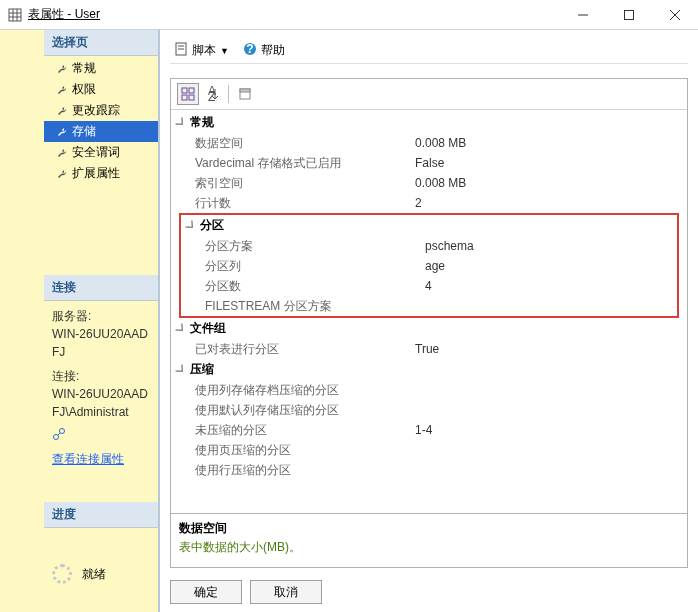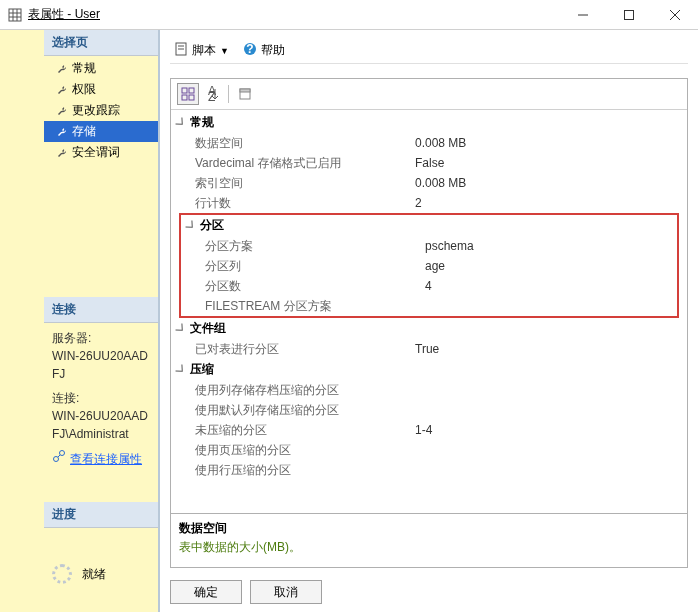--- a/index.html
+++ b/index.html
@@ -16,21 +16,21 @@
 .leftcol { width: 160px; border-right: 2px solid #b8c8d8; display: flex; flex-direction: column; background: #fef9c3; padding-left: 44px; }
 .section-head { background: #dce6f1; color: #2a5a8a; padding: 4px 8px; font-weight: bold; border-bottom: 1px solid #c0c8d0; }
 .section-body { padding: 2px 0; }
 .nav-item { display: flex; align-items: center; padding: 2px 8px 2px 12px; gap: 4px; cursor: pointer; }
 .nav-item.selected { background: #2a6bcf; color: #fff; }
 .nav-item .wrench { display: inline-flex; }
 .conn { padding: 6px 8px; font-size: 12px; line-height: 1.5; }
 .conn .label { color: #333; }
 .conn .val { color: #333; margin-bottom: 6px; word-break: break-all; }
 .conn a { color: #1a5fff; text-decoration: underline; }
-.conn .link-row { display: flex; align-items: flex-end; gap: 4px; }
+.conn .link-row { display: flex; align-items: flex-start; gap: 4px; flex-direction: column; }
 .progress { padding: 6px 8px; display: flex; align-items: center; gap: 10px; margin-top: 30px; }
 .spinner { width: 20px; height: 20px; border: 3px dotted #c0c8d0; border-radius: 50%; }
 
 .rightcol { flex: 1; display: flex; flex-direction: column; padding: 8px 10px 8px 10px; gap: 6px; }
 .toolbar { display: flex; align-items: center; gap: 6px; padding: 2px 0; border-bottom: 1px solid #e0e0e0; }
 .tbtn { display: flex; align-items: center; gap: 4px; padding: 2px 4px; cursor: pointer; }
 .tbtn .caret { font-size: 9px; }
 
 .propgrid-wrap { flex: 1; border: 1px solid #b0b0b0; display: flex; flex-direction: column; margin-top: 8px; }
 .pg-toolbar { display: flex; align-items: center; gap: 2px; padding: 4px 6px; border-bottom: 1px solid #d0d0d0; }
@@ -124,20 +124,28 @@
           <span>存储</span>
         </div>
         <div class="nav-item">
           <span class="wrench">
             <svg width="12" height="12">
               <path d="M8 2a3 3 0 0 1-3 4L2 9l1 1 3-3a3 3 0 0 0 4-3L8 6 6 4z" fill="#555"></path>
             </svg>
           </span>
           <span>安全谓词</span>
         </div>
+        <div class="nav-item">
+          <span class="wrench">
+            <svg width="12" height="12">
+              <path d="M8 2a3 3 0 0 1-3 4L2 9l1 1 3-3a3 3 0 0 0 4-3L8 6 6 4z" fill="#555"></path>
+            </svg>
+          </span>
+          <span>扩展属性</span>
+        </div>
       </div>
 
     <div style="flex:1"></div>
 
     <div class="section-head">连接</div>
     <div class="conn">
       <div class="label">服务器:</div>
       <div class="val">WIN-26UU20AADFJ</div>
       <div class="label">连接:</div>
       <div class="val">WIN-26UU20AADFJ\Administrat</div>

